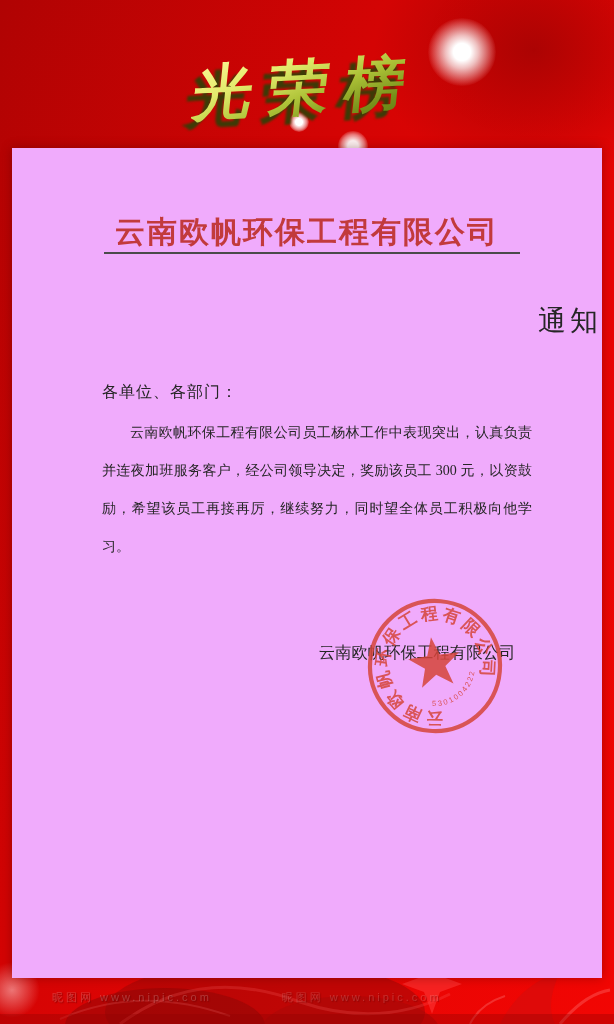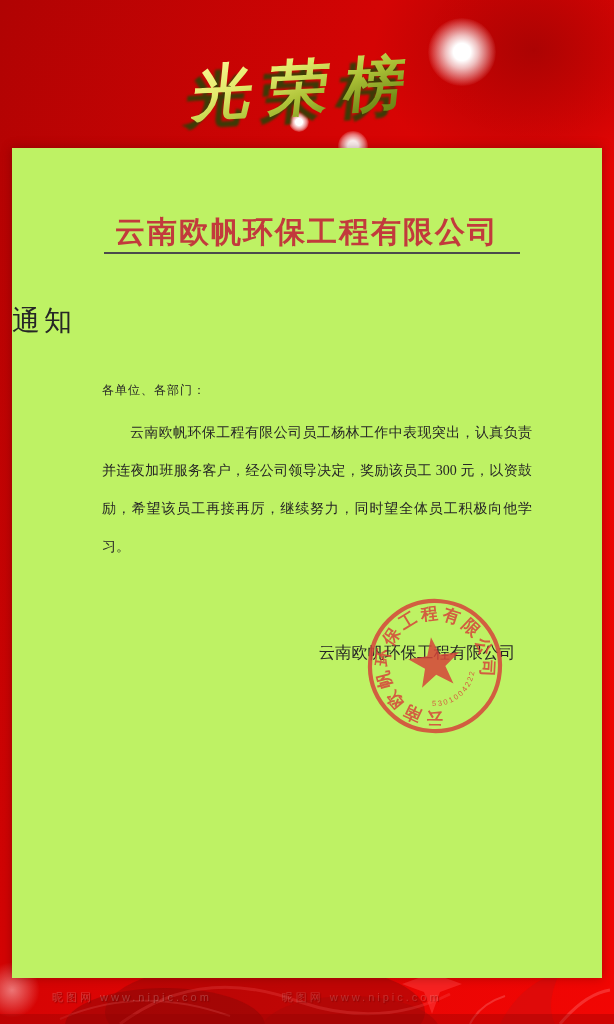--- a/index.html
+++ b/index.html
@@ -55,34 +55,34 @@
   }
   .title .face{
     position:relative;
     background:linear-gradient(160deg,#f7f48c 8%,#e2ea6b 30%,#aec338 55%,#76901a 80%,#5d7a10 100%);
     -webkit-background-clip:text;background-clip:text;
     color:transparent;-webkit-text-fill-color:transparent;
   }
   
   .doc{
     position:absolute;left:12px;top:148px;width:590px;height:830px;
-    background:#bef264;box-shadow:0 0 10px rgba(60,0,0,.35);
+    background:#f0abfc;box-shadow:0 0 10px rgba(60,0,0,.35);
   }
   .doc-header{
     position:absolute;top:64px;left:0;width:100%;text-align:center;
     font-size:30px;font-weight:bold;letter-spacing:2px;color:#c23a3c;
   }
   .doc-rule{position:absolute;top:104px;left:92px;width:416px;height:2px;background:#4b4b4b;}
   .doc-notice-title{
-    position:absolute;top:154px;left:0;width:100%;text-align:left;
+    position:absolute;top:154px;left:0;width:100%;text-align:right;
     font-size:28px;color:#262626;letter-spacing:4px;
   }
   .doc-salutation{
     position:absolute;top:234px;left:90px;
-    font-size:12px;color:#262626;letter-spacing:1px;
+    font-size:16px;color:#262626;letter-spacing:1px;
   }
   .doc-body{
     position:absolute;top:266px;left:90px;width:430px;
     font-size:14px;line-height:38px;color:#262626;
     text-align:justify;text-justify:inter-ideograph;text-indent:2em;margin:0;
   }
   .sig-block{
     position:absolute;right:70px;top:494px;width:230px;text-align:center;
     font-size:16.4px;color:#262626;
   }

